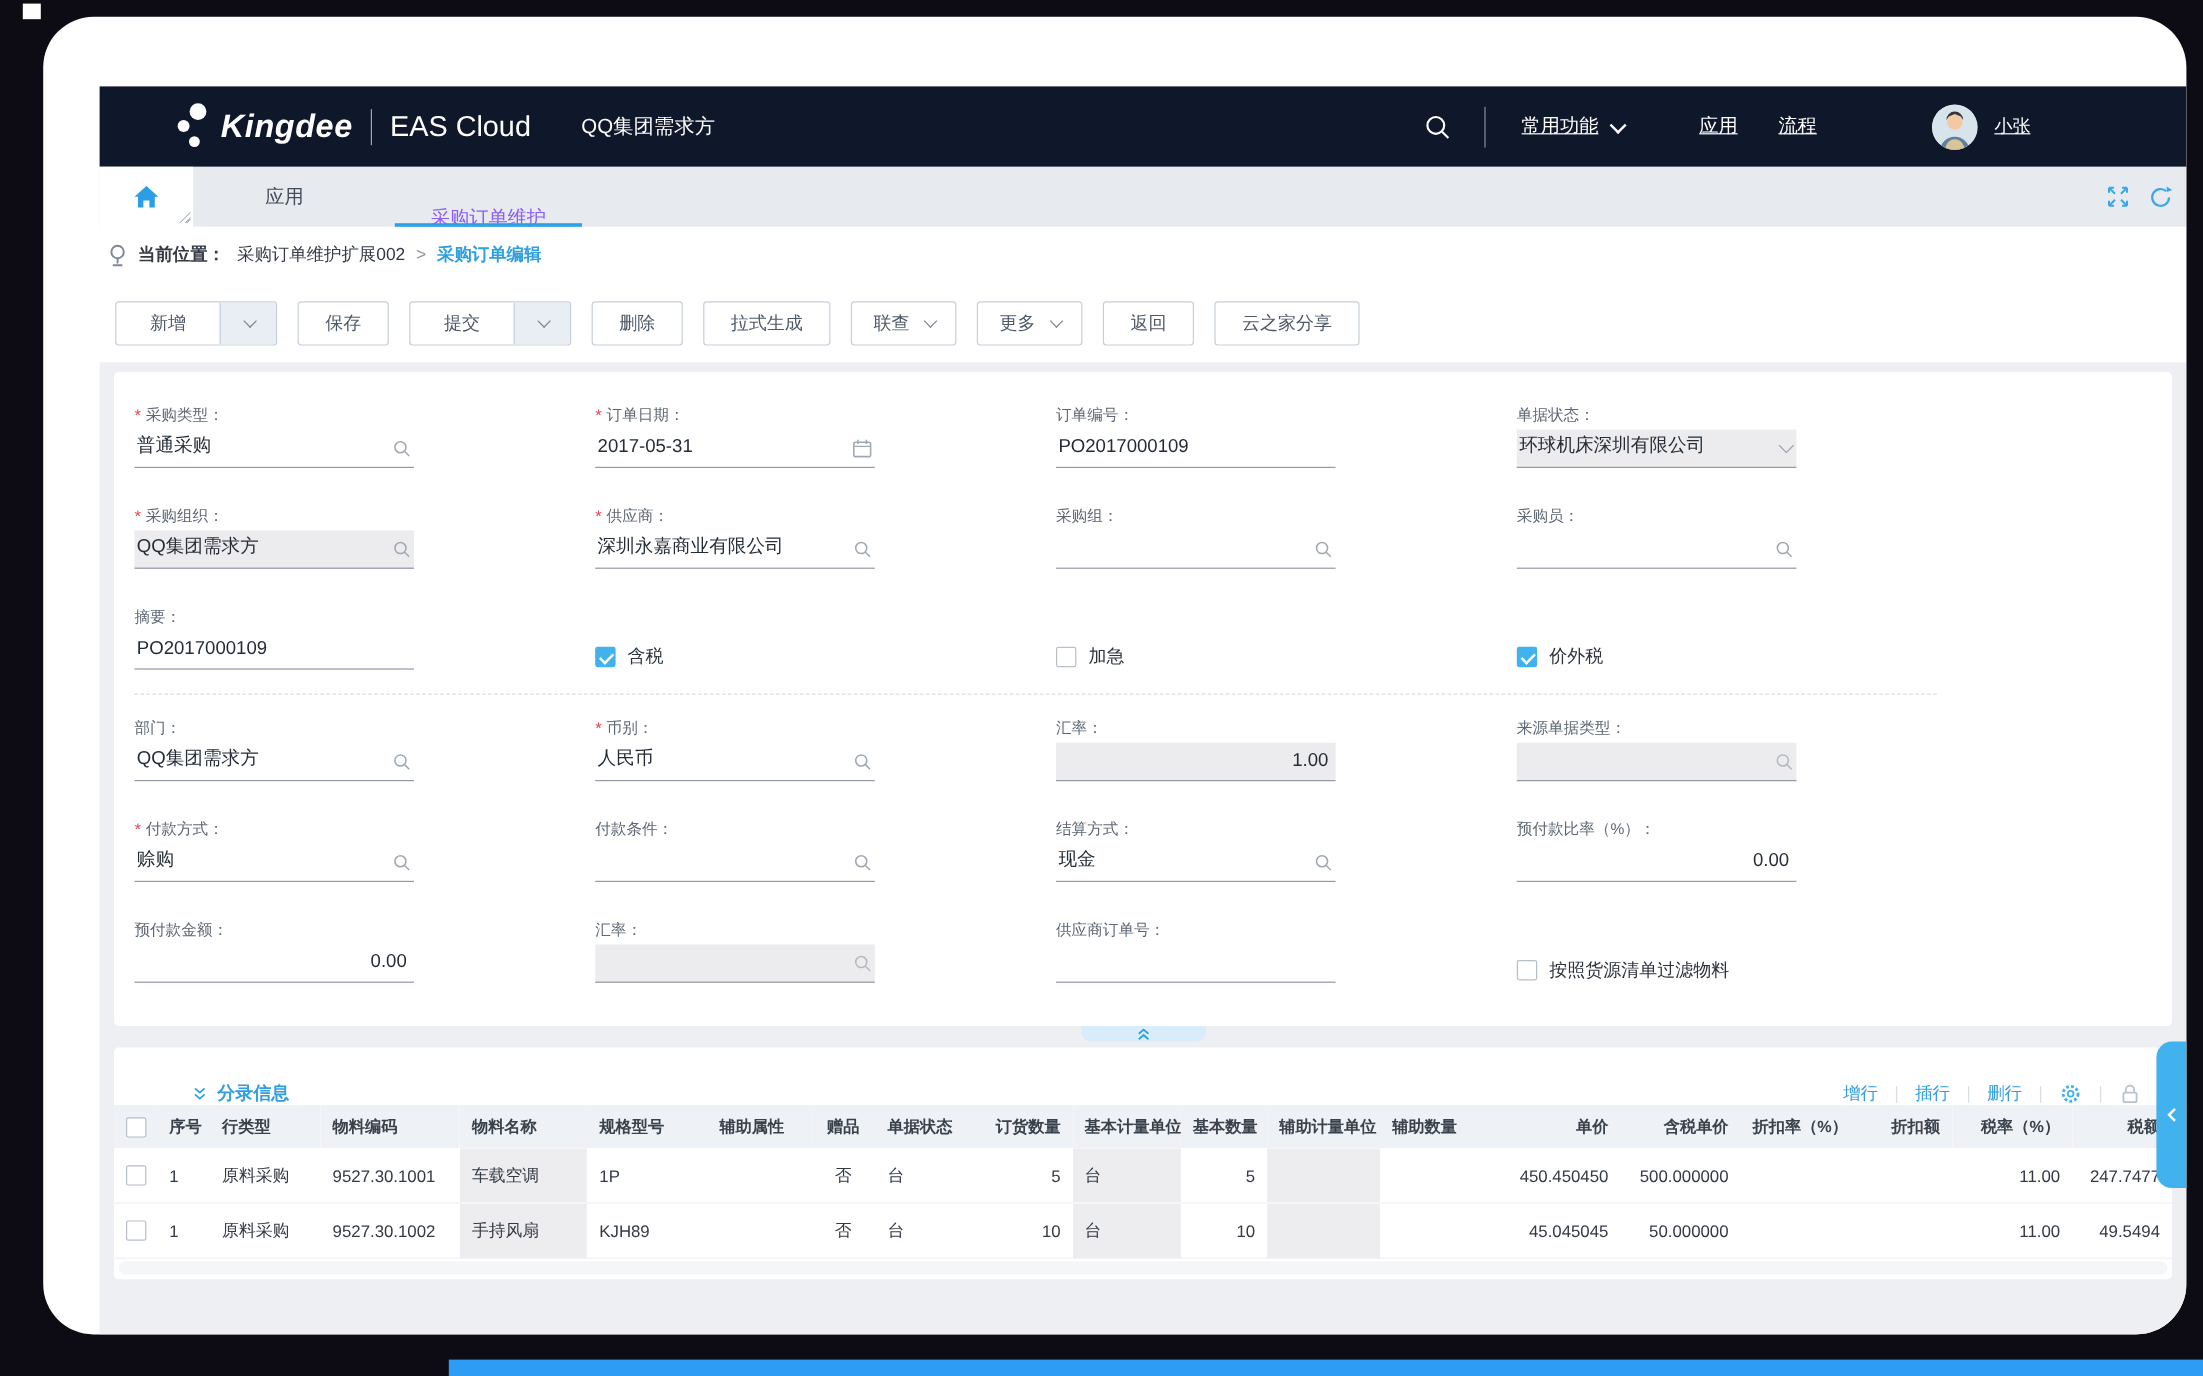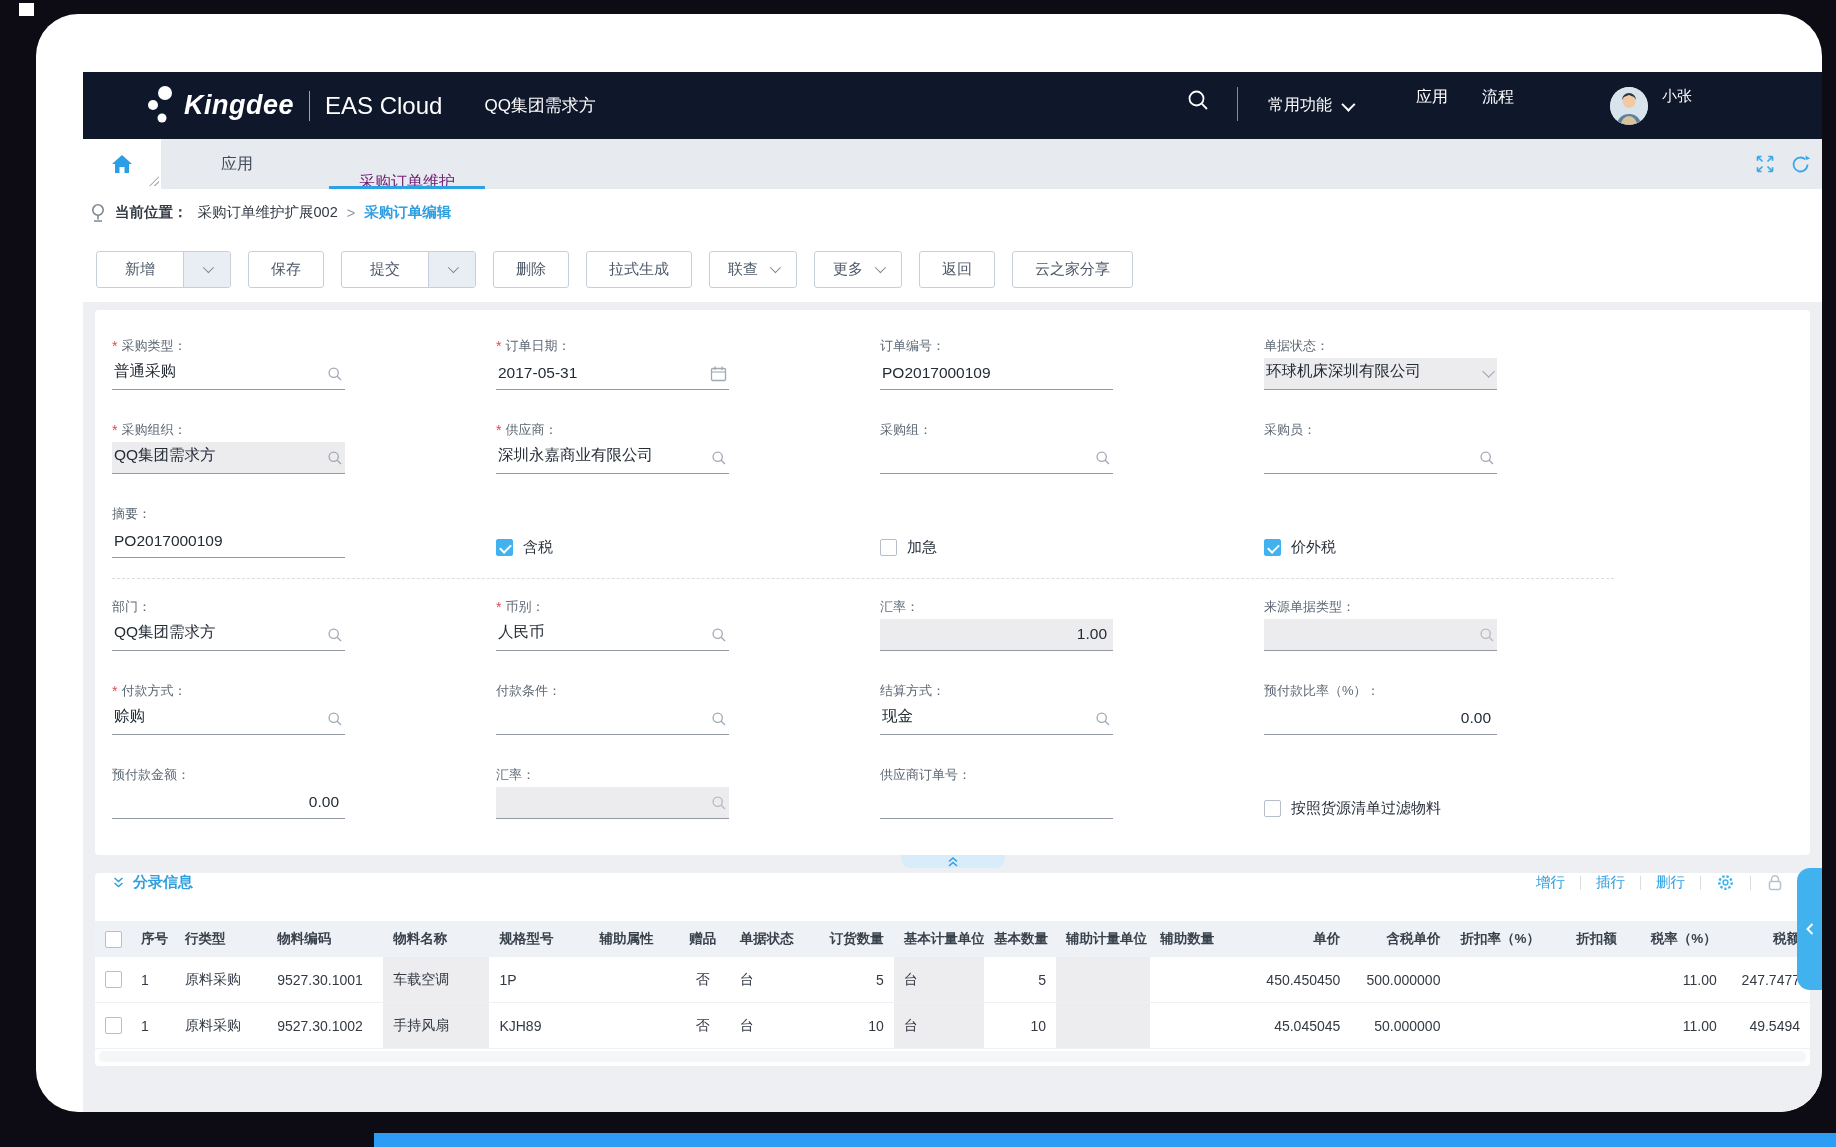--- a/index.html
+++ b/index.html
@@ -11,37 +11,37 @@
   .window{position:absolute;left:36px;top:14px;width:1786px;height:1098px;background:#fff;border-radius:42px;overflow:hidden;}
   .win-inner{box-sizing:border-box;height:100%;padding:58px 0 0 47px;display:flex;flex-direction:column;}
 
   
   .appbar{height:67px;flex:0 0 67px;background:#0f172a;display:flex;align-items:center;padding:0 130px 0 62px;color:#fff;}
   .brand{display:flex;align-items:center;}
   .brand-name{font-size:27px;font-weight:bold;font-style:italic;margin-left:9px;letter-spacing:.5px;}
   .brand-divider{width:1px;height:30px;background:rgba(255,255,255,.6);margin:0 15px;}
   .brand-product{font-size:24px;font-weight:400;}
   .brand-org{font-size:17px;margin-left:42px;}
-  .appbar-right{margin-left:auto;display:flex;}
+  .appbar-right{margin-left:auto;display:flex;align-items:center;text-decoration:underline;}
   .hdr-search{margin-right:26px;display:flex;}
   .hdr-div{width:1px;height:34px;background:rgba(255,255,255,.5);margin-right:30px;}
   .hdr-menu{font-size:16px;display:flex;align-items:center;gap:10px;margin-right:64px;cursor:default;}
   .chev-w{width:8px;height:8px;border-right:2px solid #fff;border-bottom:2px solid #fff;transform:rotate(45deg) translateY(-2px);}
   .hdr-link{font-size:16px;margin-right:34px;}
   .hdr-link.last{margin-right:96px;}
   .avatar{width:38px;height:38px;border-radius:50%;overflow:hidden;background:#dce8f0;margin-right:14px;flex:0 0 38px;}
   .hdr-user{font-size:15px;}
 
   
   .tabbar{height:50px;flex:0 0 50px;background:#e7ebf0;display:flex;align-items:stretch;}
   .tab-home{width:78px;background:#fff;display:flex;align-items:center;justify-content:center;position:relative;}
   .tab-corner{position:absolute;right:2px;bottom:3px;width:10px;height:10px;background:repeating-linear-gradient(135deg,transparent 0 2.5px,#aeb6c0 2.5px 4px);clip-path:polygon(100% 0,0 100%,100% 100%);}
   .tab{display:flex;align-items:center;justify-content:center;font-size:16px;color:#434c58;position:relative;}
   .tab.plain{width:152px;}
-  .tab.active{width:188px;color:#701a75;margin-top:36px;}
+  .tab.active{width:188px;color:#8b5cf6;margin-top:36px;}
   .tab.active::after{content:"";position:absolute;left:16px;right:16px;bottom:0;height:3px;background:#2ca1e6;}
   .tab-icons{margin-left:auto;display:flex;align-items:center;gap:13px;padding-right:10px;}
   .tab-icons svg{display:block;}
 
   
   .breadcrumb{height:47px;flex:0 0 47px;background:#fff;display:flex;align-items:center;padding-left:5px;font-size:14.5px;color:#333a44;}
   .bc-prefix{font-weight:bold;margin:0 10px 0 7px;}
   .bc-parent{margin-right:9px;}
   .bc-sep{color:#8d97a3;margin-right:9px;}
   .bc-current{color:#2f9fe0;font-weight:bold;}
@@ -70,21 +70,21 @@
   .fchevron{width:8px;height:8px;border-right:1.5px solid #9aa3ad;border-bottom:1.5px solid #9aa3ad;transform:rotate(45deg) translateY(-3px);margin:0 4px 4px 0;}
   .fcheck{display:flex;align-items:center;gap:10px;margin-top:36px;font-size:15px;color:#2c333d;}
   .cbx{width:17px;height:17px;box-sizing:border-box;border:1px solid #b6bec9;border-radius:2px;background:#fff;position:relative;flex:0 0 17px;}
   .cbx.checked{background:#41b2ee;border-color:#41b2ee;}
   .cbx.checked::after{content:"";position:absolute;left:5px;top:2px;width:5px;height:9px;border-right:2px solid #fff;border-bottom:2px solid #fff;transform:rotate(45deg);}
   .fdivider{grid-column:1 / -1;border-top:1px dashed #d8dde3;margin:8px 17px 0 17px;height:0;}
   .collapse-handle{position:absolute;left:50%;transform:translateX(-50%);bottom:-13px;width:104px;height:13px;background:#d9ecfa;border-radius:0 0 9px 9px;display:flex;align-items:center;justify-content:center;}
 
   
   .entries-panel{margin-top:18px;background:#fff;border-radius:4px;padding-bottom:4px;}
-  .entries-head{height:48px;display:flex;align-items:flex-start;padding:0 26px 0 17px;}
+  .entries-head{height:48px;display:flex;align-items:flex-end;padding:0 26px 0 17px;margin-left:48px;}
   .entries-title{color:#2f9fe0;font-weight:bold;font-size:15px;display:flex;align-items:center;gap:8px;}
   .entries-actions{margin-left:auto;display:flex;align-items:center;gap:15px;font-size:14.5px;color:#2f9fe0;}
   .sep{width:1px;height:14px;background:#d8dee6;}
   .icon-btn{display:flex;align-items:center;}
 
   table.grid{width:100%;border-collapse:collapse;table-layout:fixed;font-size:14px;color:#333a44;}
   table.grid th{background:#eef1f5;height:36px;font-weight:bold;font-size:13.5px;color:#39414b;padding:0 10px;white-space:nowrap;overflow:hidden;text-align:left;}
   table.grid td{height:45px;border-bottom:1px solid #edf0f4;padding:0 10px;white-space:nowrap;overflow:hidden;background:#fff;}
   table.grid td.g{background:#ededef;}
   .ar{text-align:right !important;}

